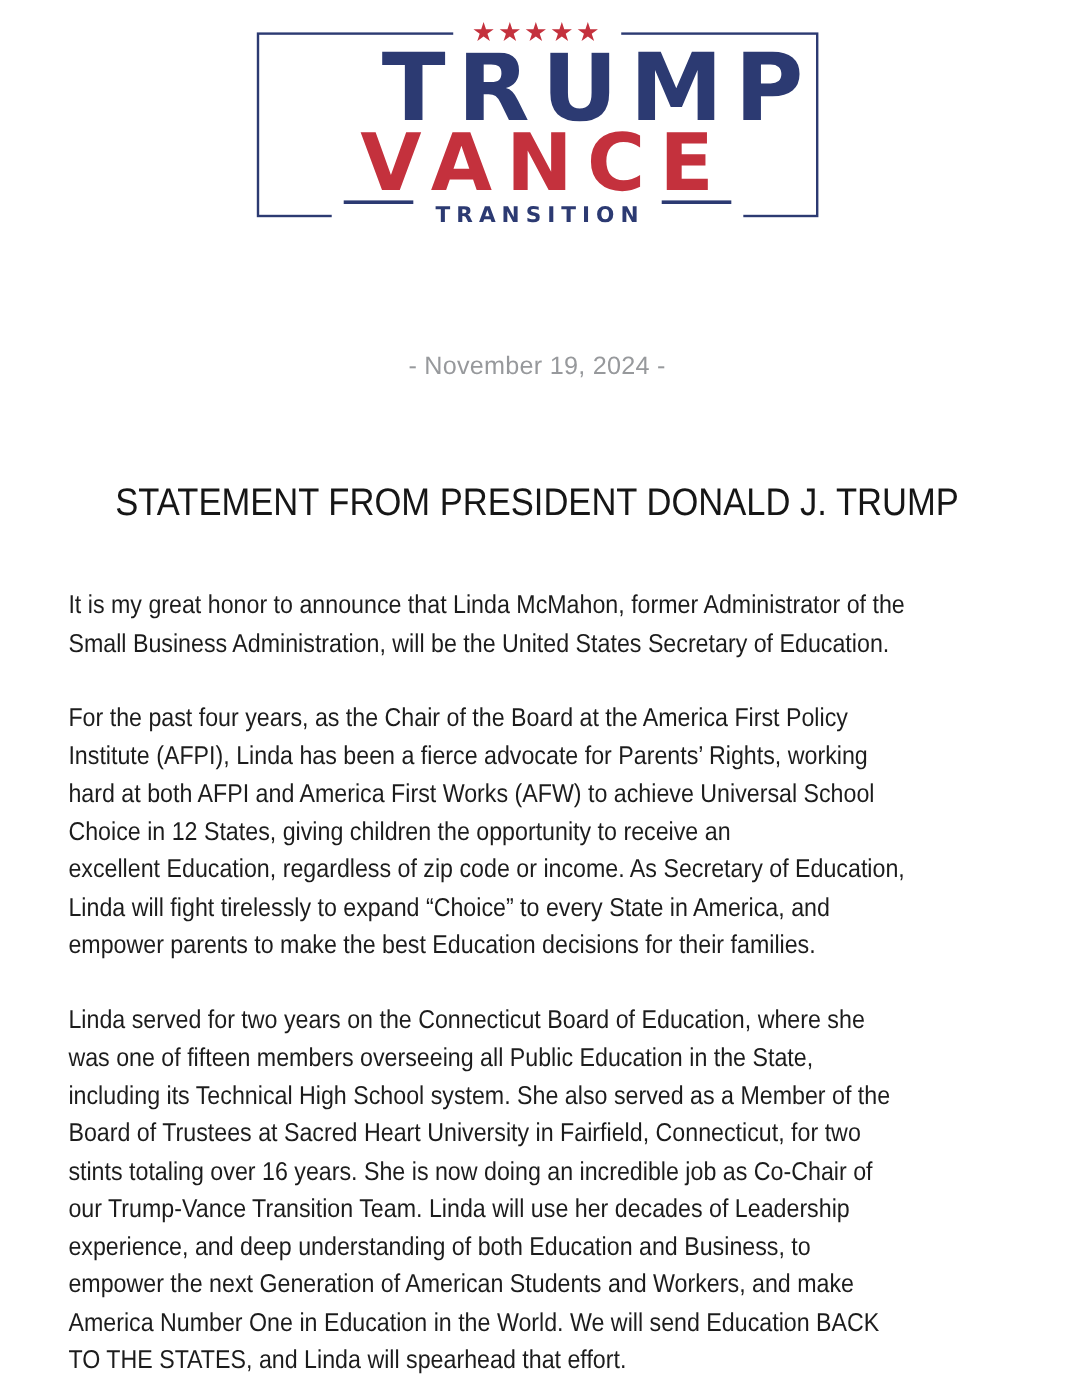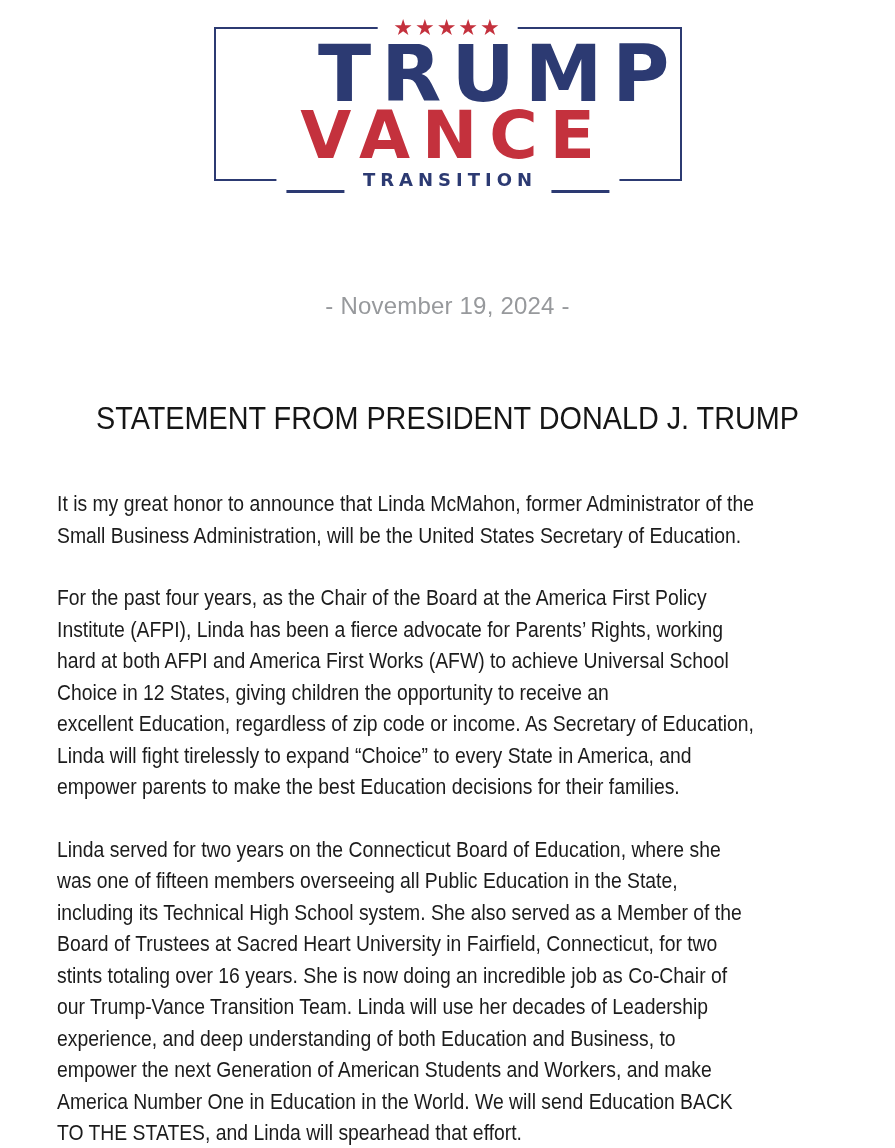--- a/index.html
+++ b/index.html
@@ -68,21 +68,21 @@
     white-space: nowrap;
   }
   .logo-transition {
     position: absolute;
     bottom: -14px;
     left: 50%;
     transform: translateX(-50%);
     background: #ffffff;
     padding: 0 10px;
     display: flex;
-    align-items: flex-end;
+    align-items: flex-start;
     gap: 14px;
     white-space: nowrap;
   }
   .logo-transition .tr-line {
     width: 58px;
     height: 3px;
     background: #2c3a72;
   }
   .logo-transition .tr-text {
     font-family: "DejaVu Sans", sans-serif;
@@ -92,21 +92,21 @@
     letter-spacing: 5px;
     padding-left: 5px;
     color: #2c3a72;
   }
 
   
   .date-line {
     margin-top: 110px;
     text-align: center;
     color: #97999c;
-    font-size: 24px;
+    font-size: 21px;
     line-height: 30px;
     letter-spacing: 0.2px;
   }
 
   
   .headline {
     margin-top: 80px;
     text-align: center;
     color: #161616;
     font-size: 32px;

